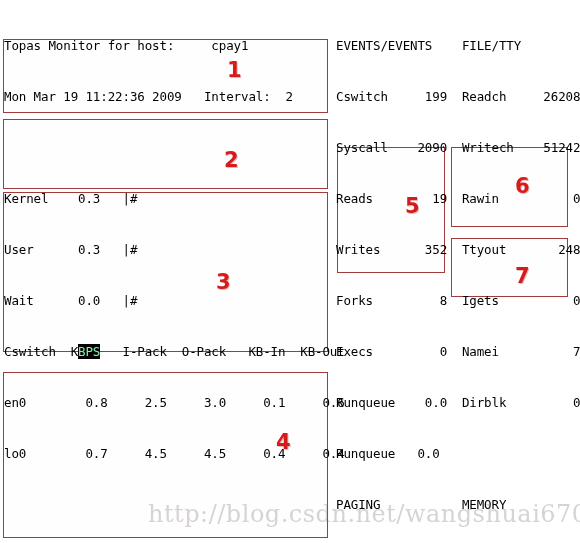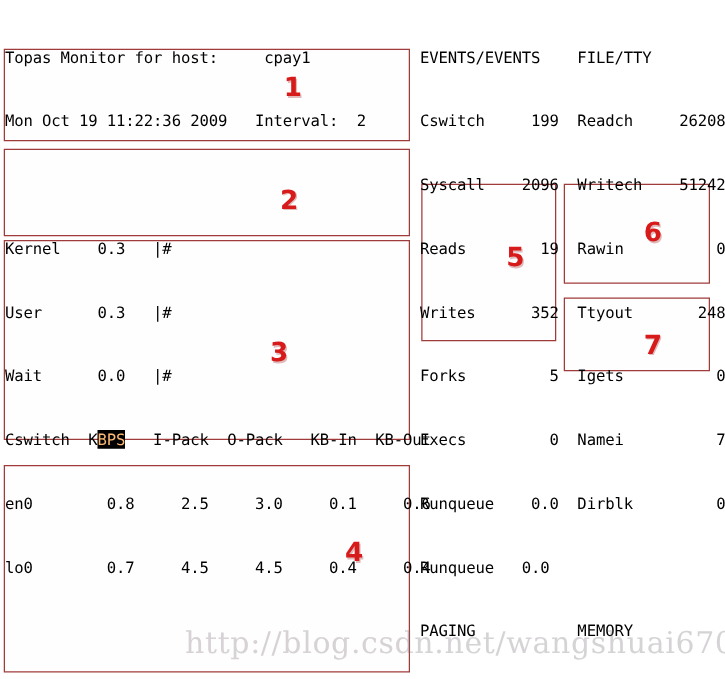--- a/index.html
+++ b/index.html
@@ -30,21 +30,21 @@
     font-size: 12.5px;
     line-height: 17px;
     letter-spacing: -0.12px;
     color: #000000;
     white-space: pre;
     z-index: 3;
   }
   .term .row { height: 17px; white-space: pre; }
   .inv {
     background: #000000;
-    color: #fdba74;
+    color: #86efac;
   }
   
   .redbox {
     position: absolute;
     border: 1.5px solid #a03b3b;
     box-sizing: border-box;
     z-index: 2;
     pointer-events: none;
     background: rgba(255,252,252,0.25);
   }
@@ -79,21 +79,21 @@
   <div class="redbox" style="left:3px;  top:39px;  width:325px; height:74px;"></div>
   <div class="redbox" style="left:3px;  top:119px; width:325px; height:70px;"></div>
   <div class="redbox" style="left:3px;  top:192px; width:325px; height:160px;"></div>
   <div class="redbox" style="left:3px;  top:372px; width:325px; height:166px;"></div>
   <div class="redbox" style="left:337px; top:147px; width:108px; height:126px;"></div>
   <div class="redbox" style="left:451px; top:147px; width:117px; height:80px;"></div>
   <div class="redbox" style="left:451px; top:238px; width:117px; height:59px;"></div>
 
   <div class="term" style="left:4px; top:3px;">
     <div class="row">Topas Monitor for host:     cpay1</div>
-    <div class="row">Mon Oct 19 11:22:36 2009   Interval:  2</div>
+    <div class="row">Mon Mar 19 11:22:36 2009   Interval:  2</div>
     <div class="row"> </div>
     <div class="row">Kernel    0.3   |#</div>
     <div class="row">User      0.3   |#</div>
     <div class="row">Wait      0.0   |#</div>
     <div class="row"><span>Cswitch  K</span><span class="inv">BPS</span><span>   I-Pack  O-Pack   KB-In  KB-Out</span></div>
     <div class="row">en0        0.8     2.5     3.0     0.1     0.6</div>
     <div class="row">lo0        0.7     4.5     4.5     0.4     0.4</div>
     
     
     
@@ -115,24 +115,24 @@
     
     
     
     
     
   </div>
 
   <div class="term" style="left:336px; top:3px;">
     <div class="row">EVENTS/EVENTS    FILE/TTY</div>
     <div class="row">Cswitch     199  Readch     26208</div>
-    <div class="row">Syscall    2096  Writech    51242</div>
+    <div class="row">Syscall    2090  Writech    51242</div>
     <div class="row">Reads        19  Rawin          0</div>
     <div class="row">Writes      352  Ttyout       248</div>
-    <div class="row">Forks         5  Igets          0</div>
+    <div class="row">Forks         8  Igets          0</div>
     <div class="row">Execs         0  Namei          7</div>
     <div class="row">Runqueue    0.0  Dirblk         0</div>
     <div class="row">Runqueue   0.0</div>
     <div class="row">PAGING           MEMORY</div>
     
     
     
     
     
     

